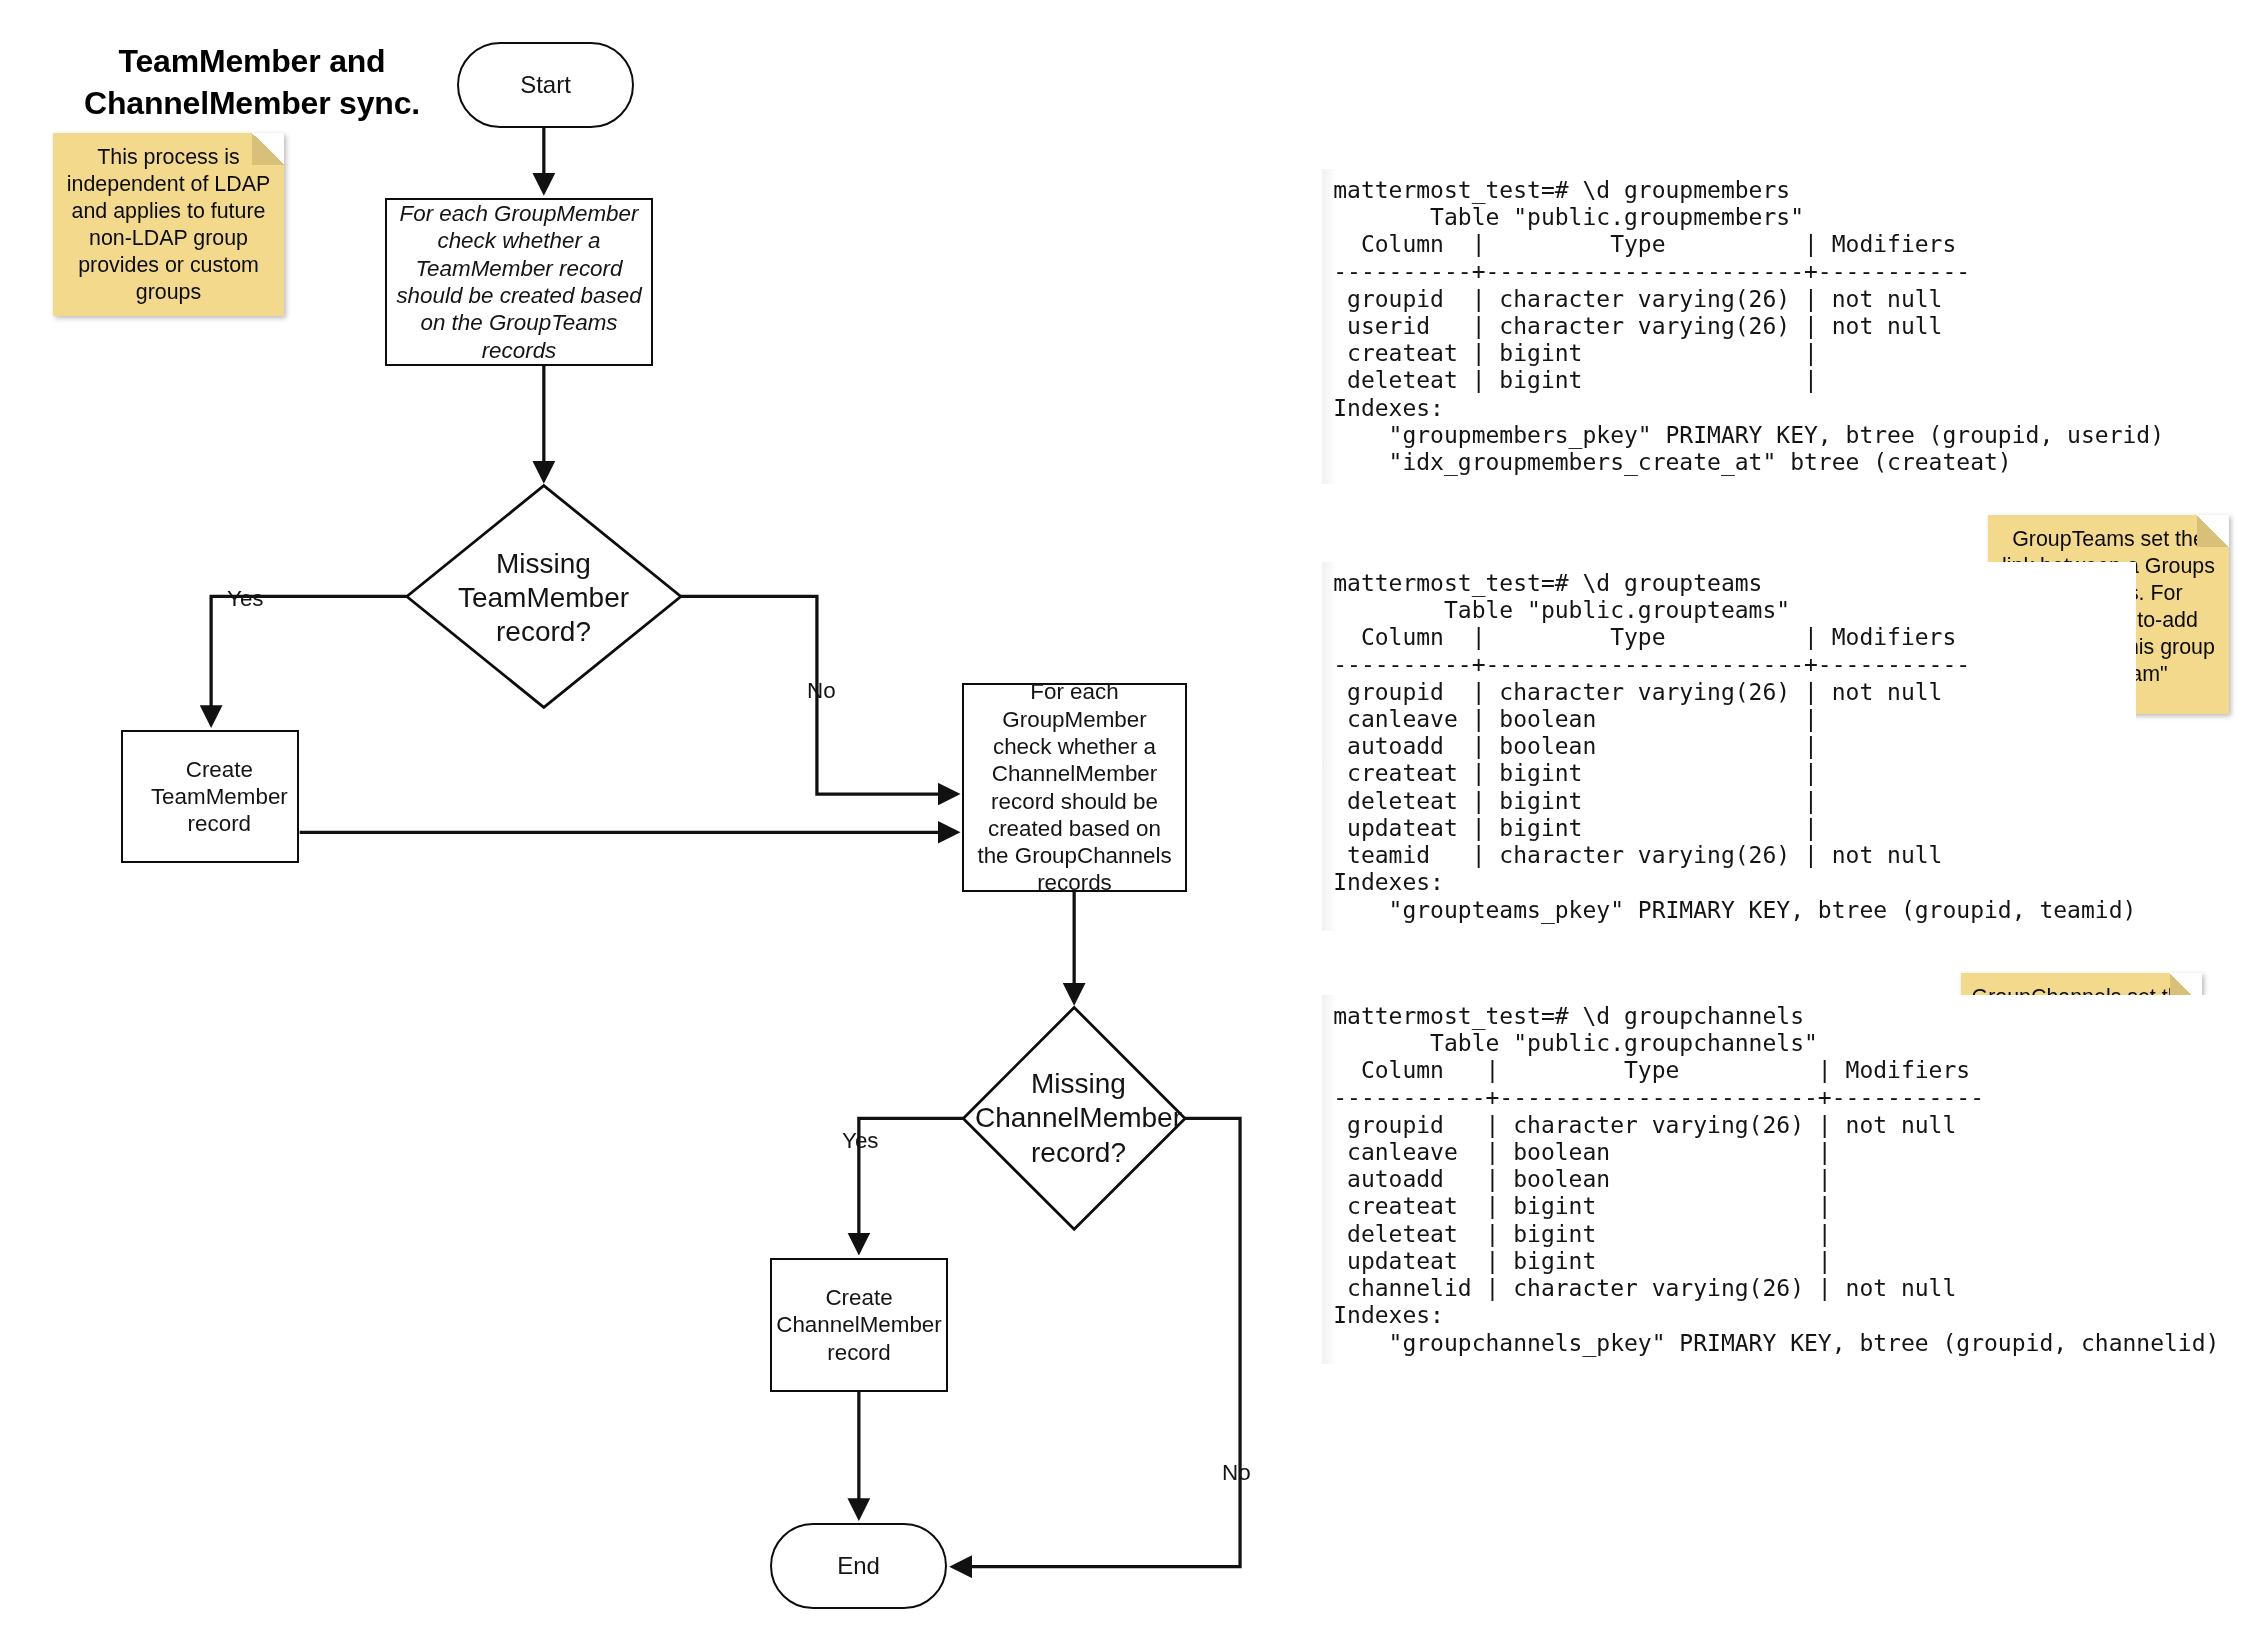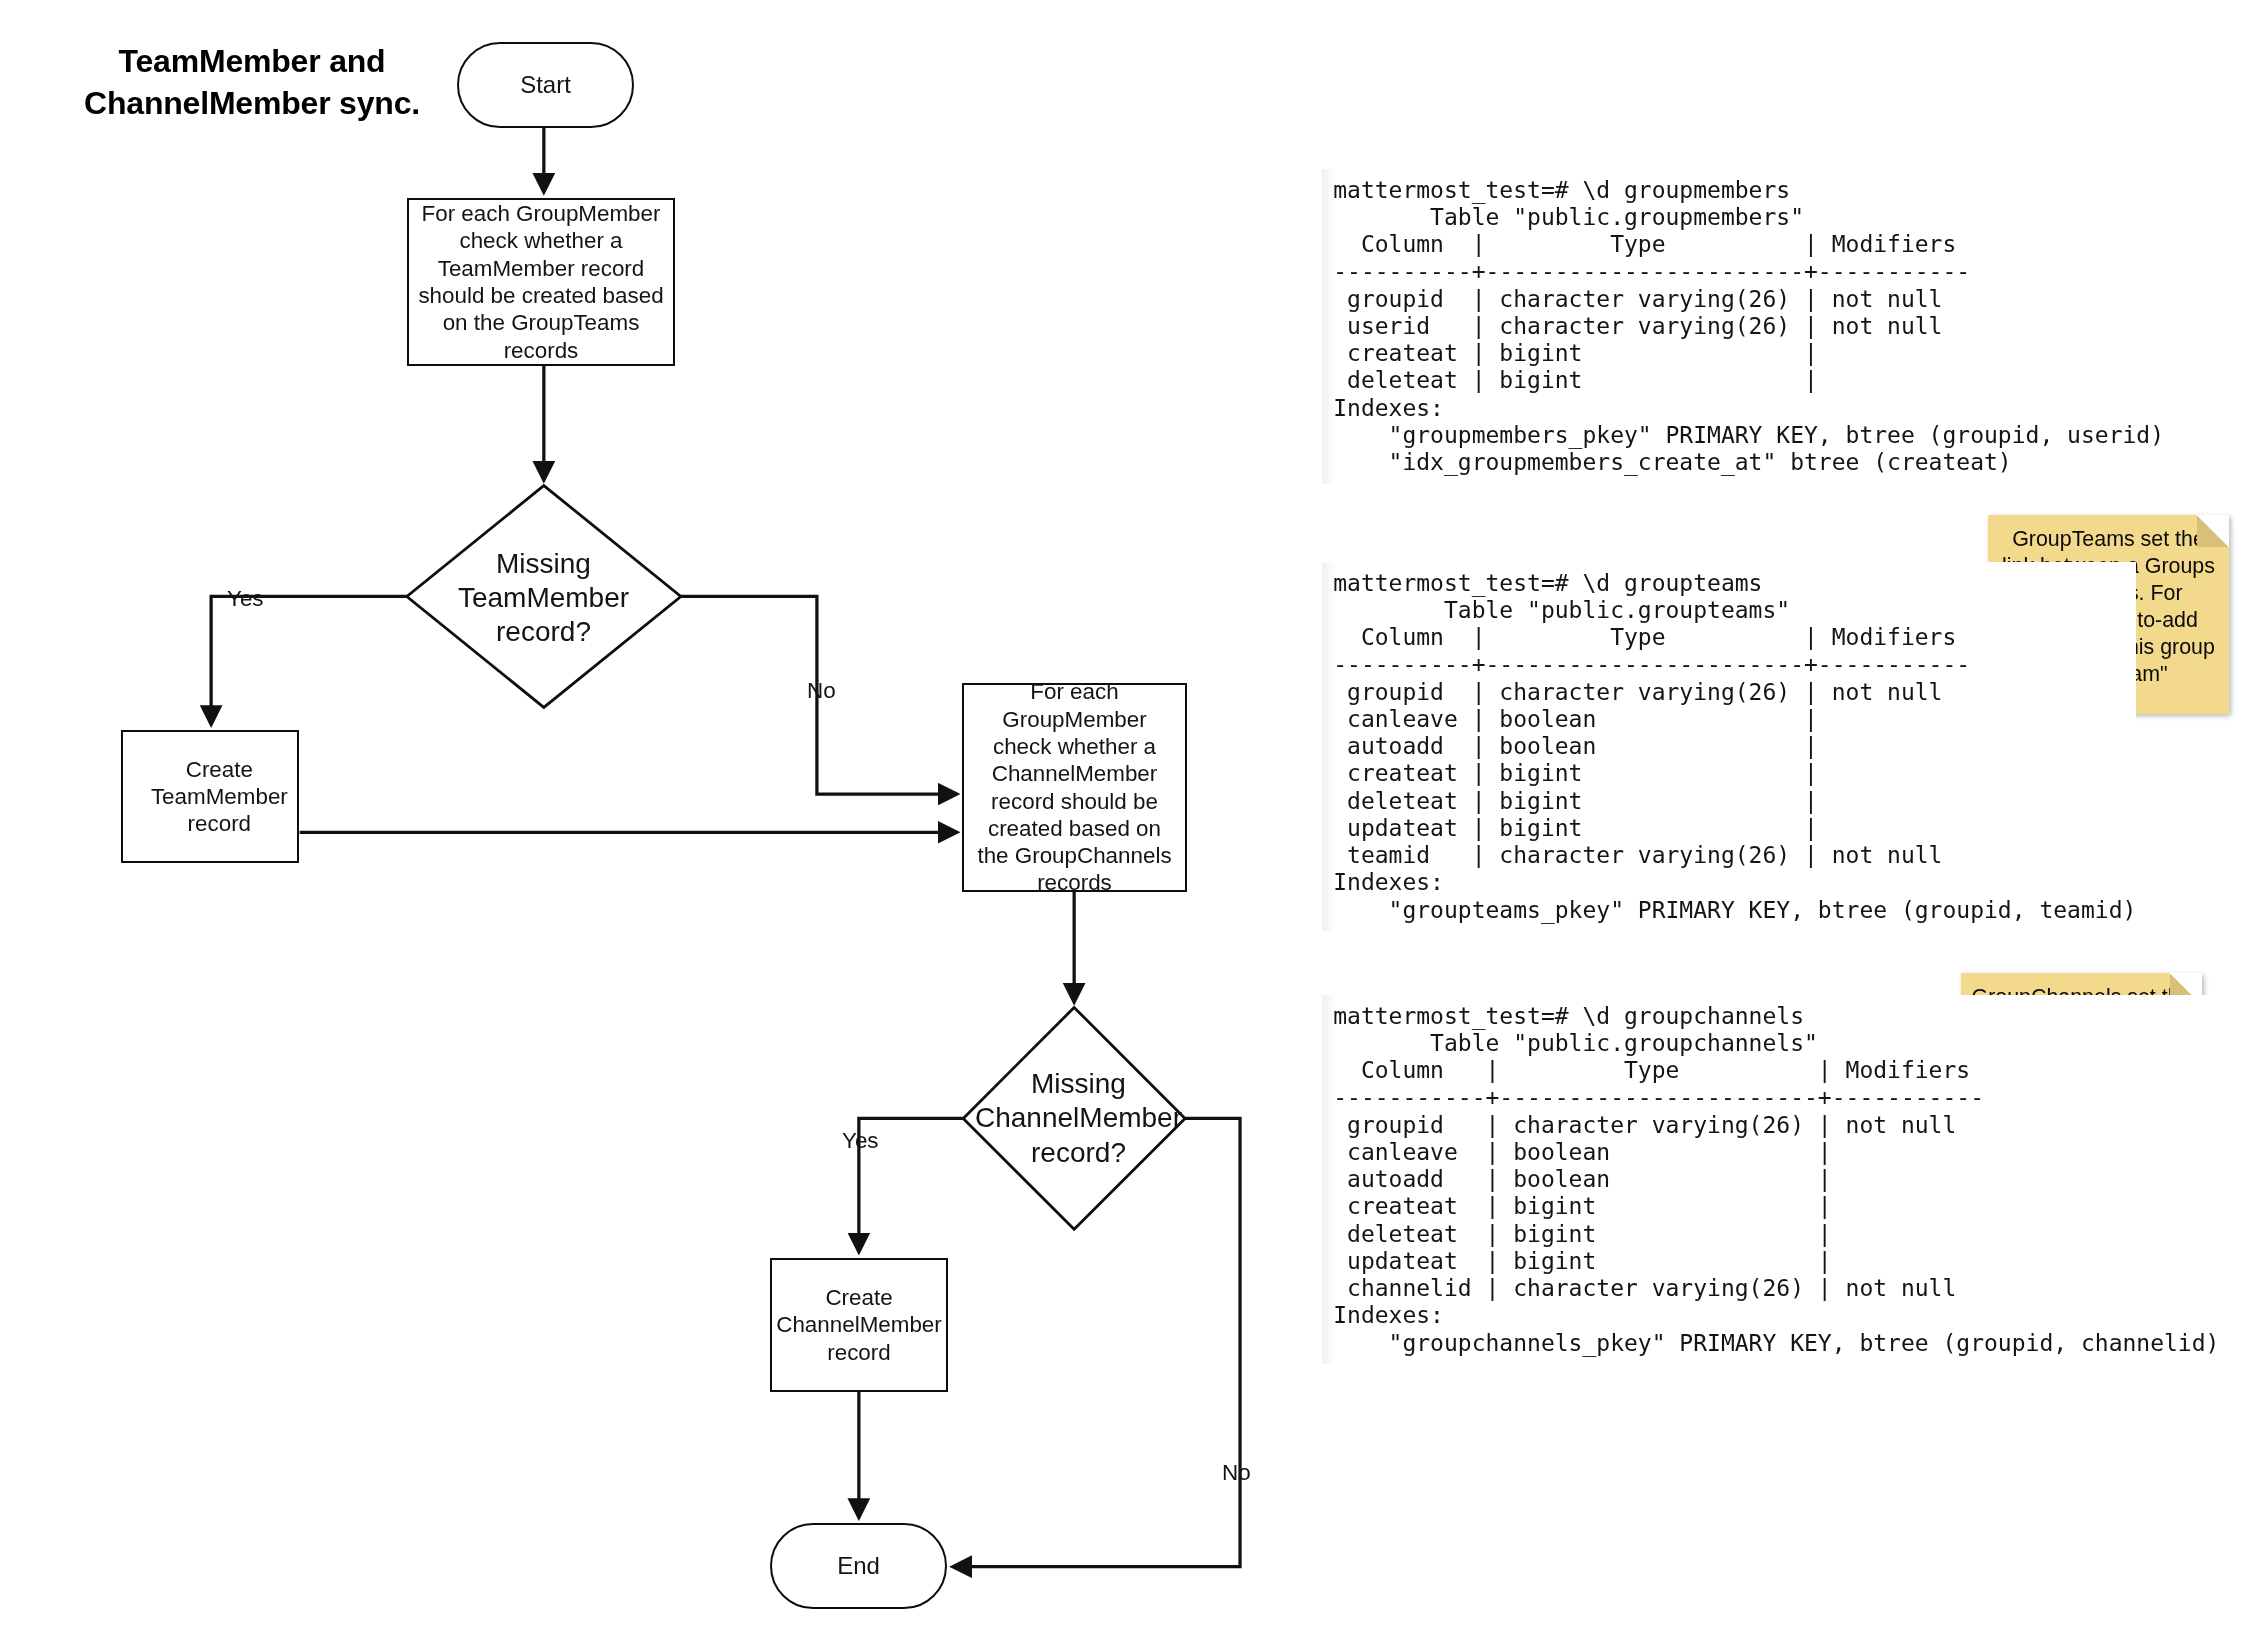--- a/index.html
+++ b/index.html
@@ -80,21 +80,21 @@
     text-align: center;
     font-size: 22.4px;
     line-height: 1.22;
     color: #141414;
     padding: 5.6px 9.3px;
   }
   .node.terminator { border-radius: 52px; font-size: 24px; }
   .node.process { }
 
   #node-start       { left: 457px;  top: 42px;   width: 177px; height: 86px; text-align: right; }
-  #node-p1          { left: 407px;  top: 198px;  width: 268px; height: 168px; }
+  #node-p1          { left: 385px;  top: 198px;  width: 268px; height: 168px; font-style: italic; }
   #node-create-team { left: 121px;  top: 730px;  width: 178px; height: 133px; padding-left: 28px; }
   #node-p2          { left: 962px; top: 683px;  width: 225px; height: 209px; }
   #node-create-chan { left: 770px;  top: 1258px; width: 178px; height: 134px; }
   #node-end         { left: 770px;  top: 1523px; width: 177px; height: 86px; }
 
   
   .diamond-label {
     position: absolute;
     text-align: center;
     font-size: 28px;
@@ -211,20 +211,23 @@
 
   <div class="node terminator" id="node-end">
     <span>End</span>
   </div>
 
   <div class="edge-label" id="lbl-yes-1">Yes</div>
   <div class="edge-label" id="lbl-no-1">No</div>
   <div class="edge-label" id="lbl-yes-2">Yes</div>
   <div class="edge-label" id="lbl-no-2">No</div>
 
+  <div class="note" id="note-ldap">
+    <span class="note-text">This process is independent of LDAP and applies to future non-LDAP group provides or custom groups</span>
+  </div>
   <div class="note" id="note-teams">
     <span class="note-text">GroupTeams set the link between a Groups and Teams. For example "auto-add members of this group to this team"</span>
   </div>
   <div class="note" id="note-chans">
     <span class="note-text">GroupChannels set the link between a Groups and Channels. For example "auto-add members of this group to this channel"</span>
   </div>
 
   <pre class="term" id="term-groupmembers">mattermost_test=# \d groupmembers
        Table "public.groupmembers"
   Column  |         Type          | Modifiers

